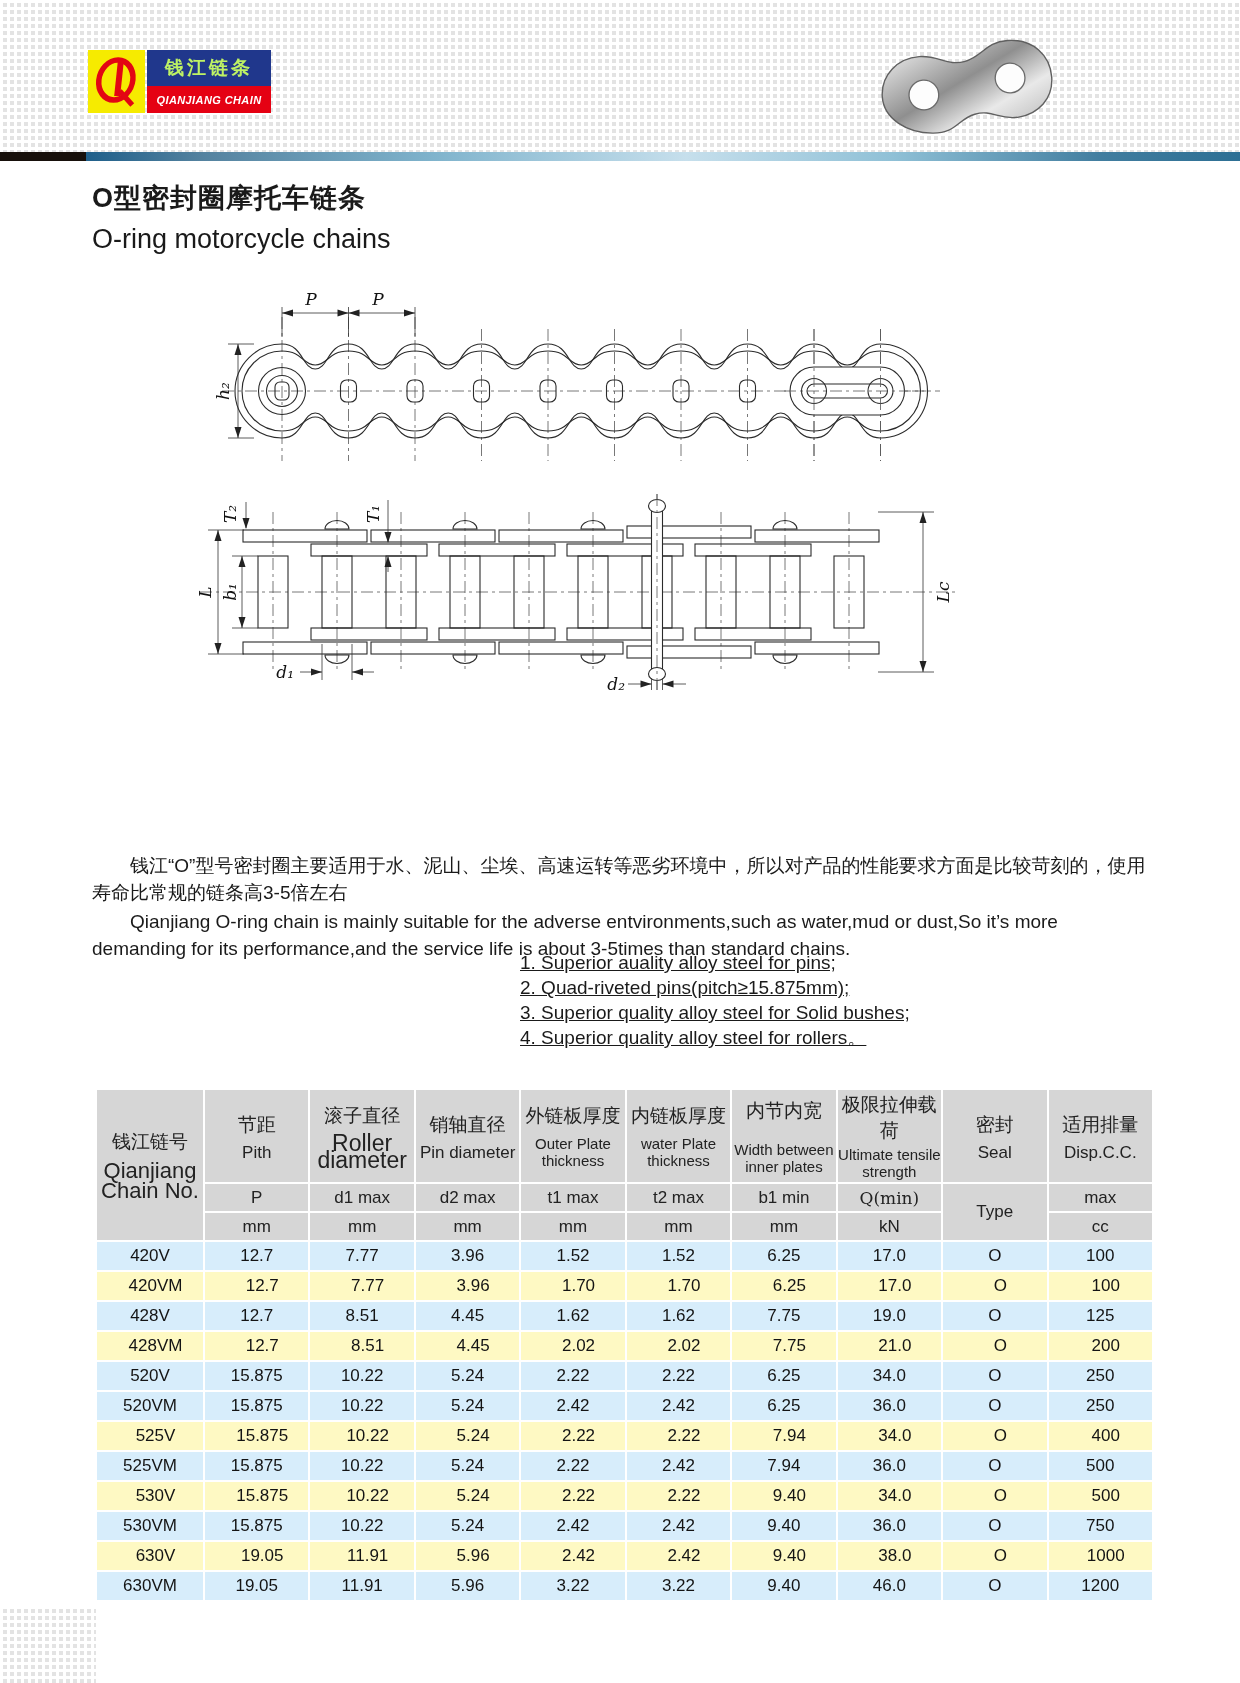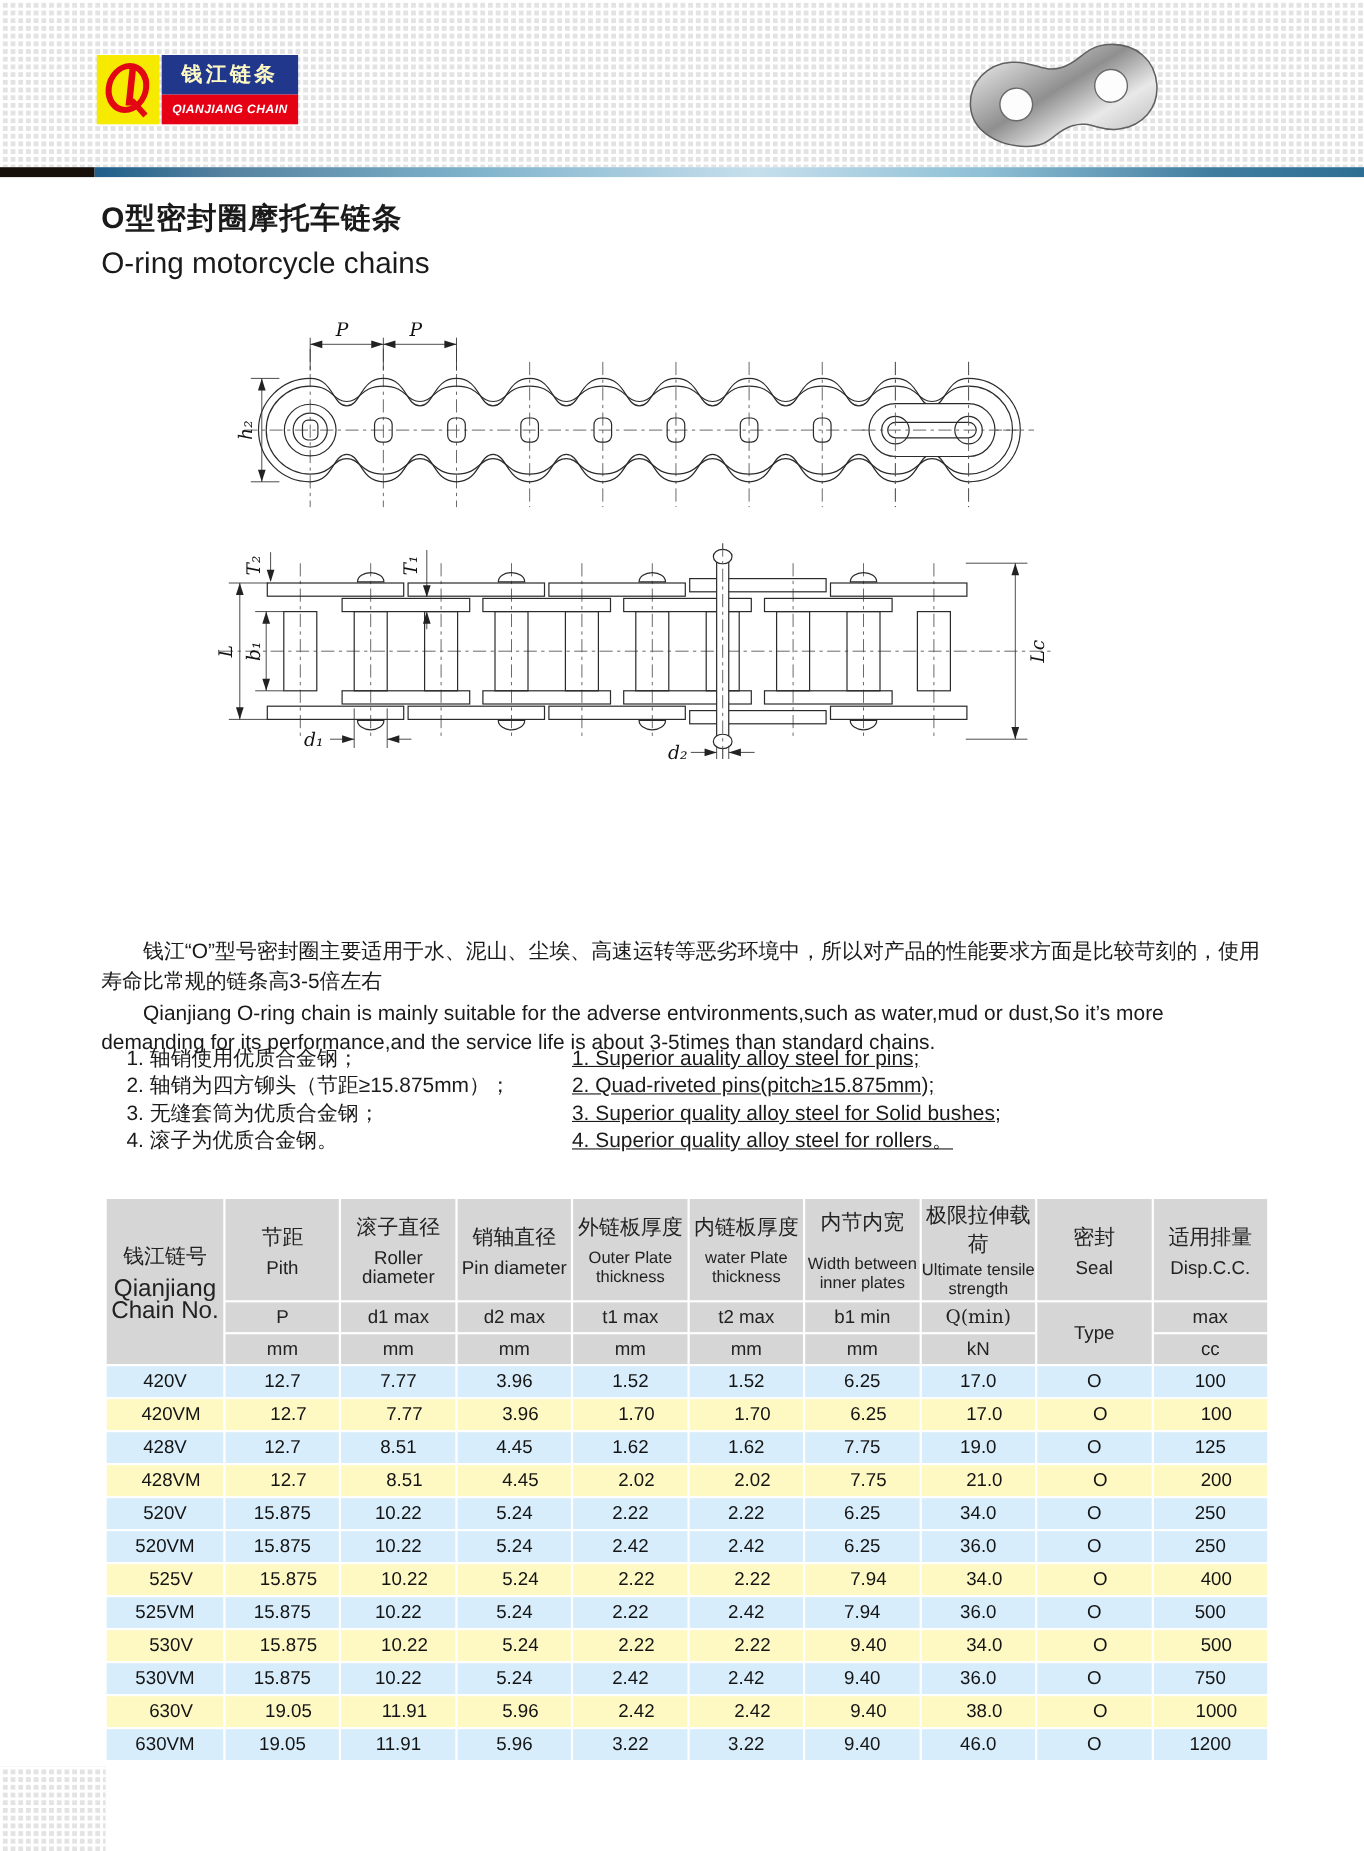--- a/index.html
+++ b/index.html
@@ -6,21 +6,21 @@
   .page{position:relative;width:1240px;height:1683px;background:#fff;overflow:hidden;
         font-family:"Liberation Sans","DejaVu Sans",sans-serif;color:#1a1a1a;}
   .dots{background-color:#e3e3e3;
         background-image:linear-gradient(90deg,#fff 3px,transparent 3px),
                          linear-gradient(#fff 3px,transparent 3px);
         background-size:7px 7px;}
   .header{position:absolute;left:0;top:0;width:1240px;height:152px;}
   .logo{position:absolute;left:88px;top:50px;display:flex;}
   .logo-yellow{width:57px;height:63px;background:#f6eb00;position:relative;}
   .logo-text{width:124px;height:63px;margin-left:2px;display:flex;flex-direction:column;}
-  .logo-cn{background:#20378c;color:#fef9c3;height:44px;display:flex;align-items:center;justify-content:center;
+  .logo-cn{background:#20378c;color:#bef264;height:44px;display:flex;align-items:center;justify-content:center;
            font-size:19px;font-weight:bold;letter-spacing:3px;}
   .logo-en{background:#e50113;color:#fff;height:33px;display:flex;align-items:center;justify-content:center;
            font-size:11px;font-weight:bold;letter-spacing:0.4px;font-style:italic;}
   .plate-img{position:absolute;left:862px;top:28px;}
   .bar-black{position:absolute;left:0;top:152px;width:86px;height:9px;background:#17100b;}
   .bar-blue{position:absolute;left:86px;top:152px;width:1154px;height:9px;
             background:linear-gradient(90deg,#1f5f8a 0%,#54829f 10%,#7fb3cc 30%,#c6dfec 52%,#8fc0d6 70%,#417d9f 88%,#2d6f94 100%);}
   .title{position:absolute;left:92px;top:180px;}
   .title-cn{font-size:27px;font-weight:600;letter-spacing:1px;}
   .title-en{font-size:27px;margin-top:8px;}
@@ -240,26 +240,20 @@
     <text class="dim" x="28" y="105" text-anchor="middle" transform="rotate(-90 28 100)">L</text>
     <text class="dim" x="53" y="105" text-anchor="middle" transform="rotate(-90 53 100)">b₁</text>
     <text class="dim" x="116" y="186" text-anchor="end">d₁</text>
     <text class="dim" x="447" y="198" text-anchor="end">d₂</text>
     <text class="dim" x="766" y="105" text-anchor="middle" transform="rotate(-90 766 100)">Lc</text>
   </svg>
 
   <div class="intro" style="top:852px;">钱江“O”型号密封圈主要适用于水、泥山、尘埃、高速运转等恶劣环境中，所以对产品的性能要求方面是比较苛刻的，使用寿命比常规的链条高3-5倍左右</div>
   <div class="intro" style="top:908px;">Qianjiang O-ring chain is mainly suitable for the adverse entvironments,such as water,mud or dust,So it’s more demanding for its performance,and the service life is about 3-5times than standard chains.</div>
 
-  <div class="feat" style="left:115px;top:950px;">
-    <div>1. 轴销使用优质合金钢；</div>
-    <div>2. 轴销为四方铆头（节距≥15.875mm）；</div>
-    <div>3. 无缝套筒为优质合金钢；</div>
-    <div>4. 滚子为优质合金钢。</div>
-  </div>
   <div class="feat" style="left:520px;top:950px;text-decoration:underline;">
     <div>1. Superior auality alloy steel for pins;</div>
     <div>2. Quad-riveted pins(pitch≥15.875mm);</div>
     <div>3. Superior quality alloy steel for Solid bushes;</div>
     <div>4. Superior quality alloy steel for rollers。</div>
   </div>
 
   <table class="spec">
     <colgroup>
       <col style="width:106px">
@@ -278,21 +272,21 @@
         <th rowspan="3">
           <div class="hcn">钱江链号</div>
           <div class="hen" style="font-size:22px;line-height:20px;">Qianjiang Chain No.</div>
         </th>
         <th>
           <div class="hcn">节距</div>
             <div class="hen" style="font-size:17px;">Pith</div>
           </th>
         <th>
           <div class="hcn">滚子直径</div>
-            <div class="hen" style="font-size:17px;">Roller diameter</div>
+            <div class="hen" style="font-size:23px;">Roller diameter</div>
           </th>
         <th>
           <div class="hcn">销轴直径</div>
             <div class="hen" style="font-size:17px;">Pin diameter</div>
           </th>
         <th>
           <div class="hcn">外链板厚度</div>
             <div class="hen">Outer Plate thickness</div>
           </th>
         <th>

